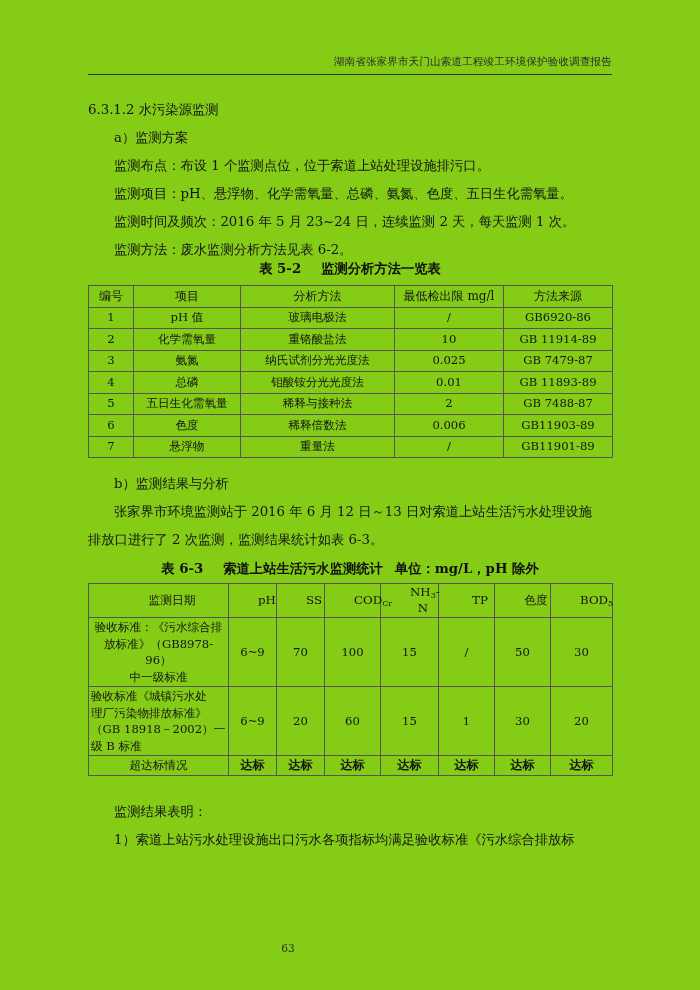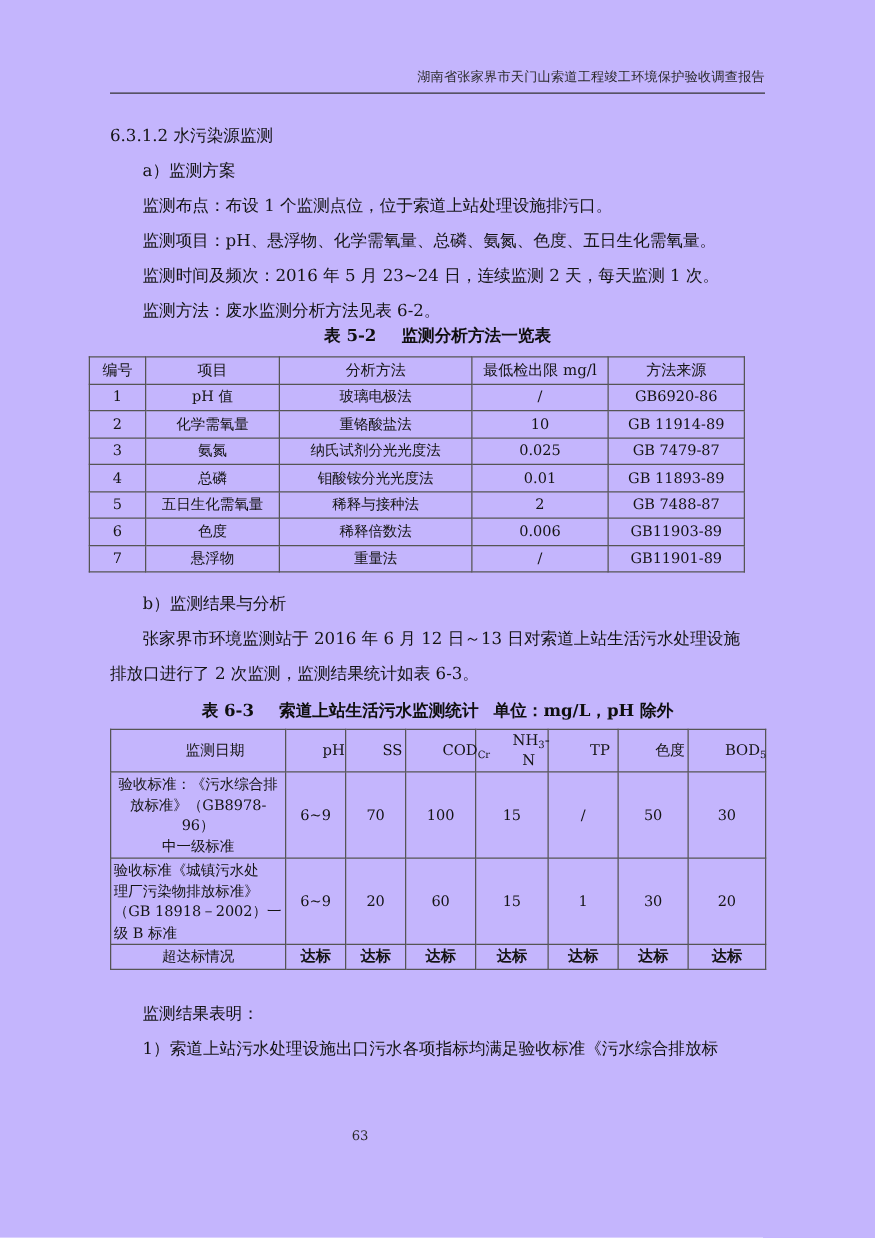--- a/index.html
+++ b/index.html
@@ -13,21 +13,21 @@
     position: relative;
     font-family: "DejaVu Serif", "Liberation Serif", serif;
     color: #1a1a1a;
     overflow: hidden;
   }
   .page {
     position: absolute;
     left: 0; top: 0;
     width: 700px;
     height: 990px;
-    background: #c4b5fd;
+    background: #84cc16;
   }
 
   
   .run-head {
     position: absolute;
     left: 88px;
     top: 55px;
     width: 524px;
     text-align: right;
     font-size: 10.5px;
@@ -87,21 +87,21 @@
     vertical-align: middle;
     padding: 1px 2px;
     font-weight: normal;
     line-height: 15px;
   }
   table.doc.outer {
     border: 1.6px solid #333;
   }
   
   #tbl62 {
-    left: 71px;
+    left: 88px;
     top: 285px;
     width: 524px;
     border-radius: 10px;
   }
   #tbl62 td { height: 18.5px; }
   #tbl62 tr.hdr td { font-size: 12px; }
 
   
   #tbl63 {
     left: 88px;
@@ -113,21 +113,21 @@
   #tbl63 td.tall { height: 48px; line-height: 16.5px; }
   #tbl63 td.tall2 { height: 64px; line-height: 16.5px; }
   #tbl63 td.bold { font-weight: bold; font-size: 12.2px; }
   #tbl63 td.lbl { font-size: 11.6px; }
   sub { font-size: 8px; vertical-align: baseline; position: relative; top: 2px; }
 
   
   .pageno {
     position: absolute;
     left: 0;
-    top: 903px;
+    top: 942px;
     width: 576px;
     text-align: center;
     font-size: 10.5px;
     color: #2b2b2b;
   }
 </style>
 </head>
 <body>
 
 <div class="page">

